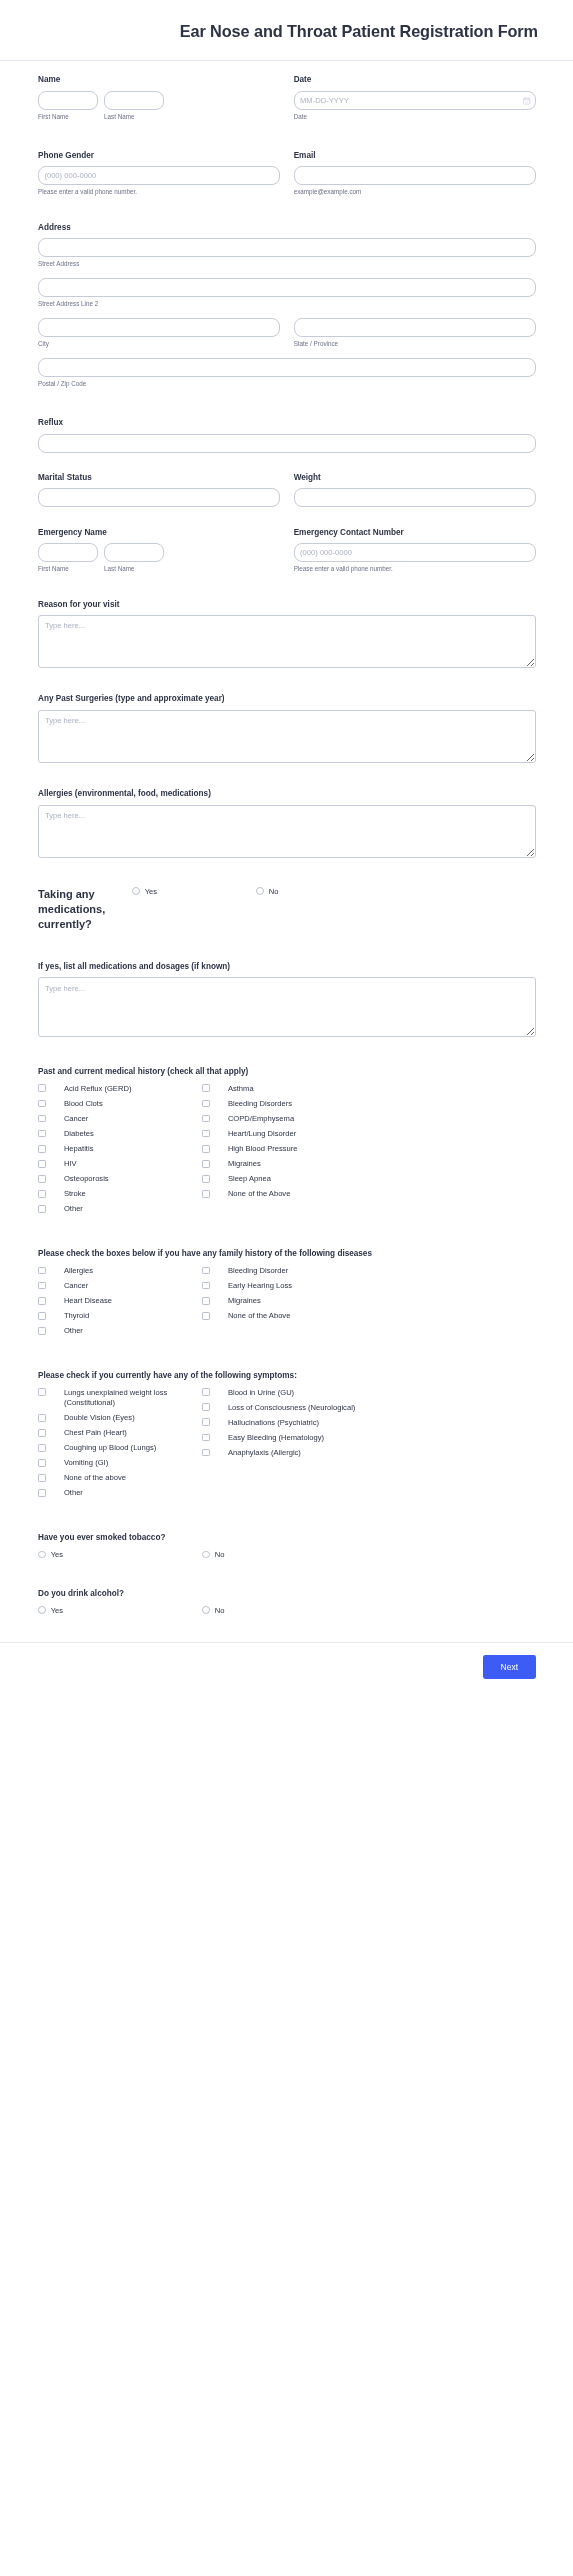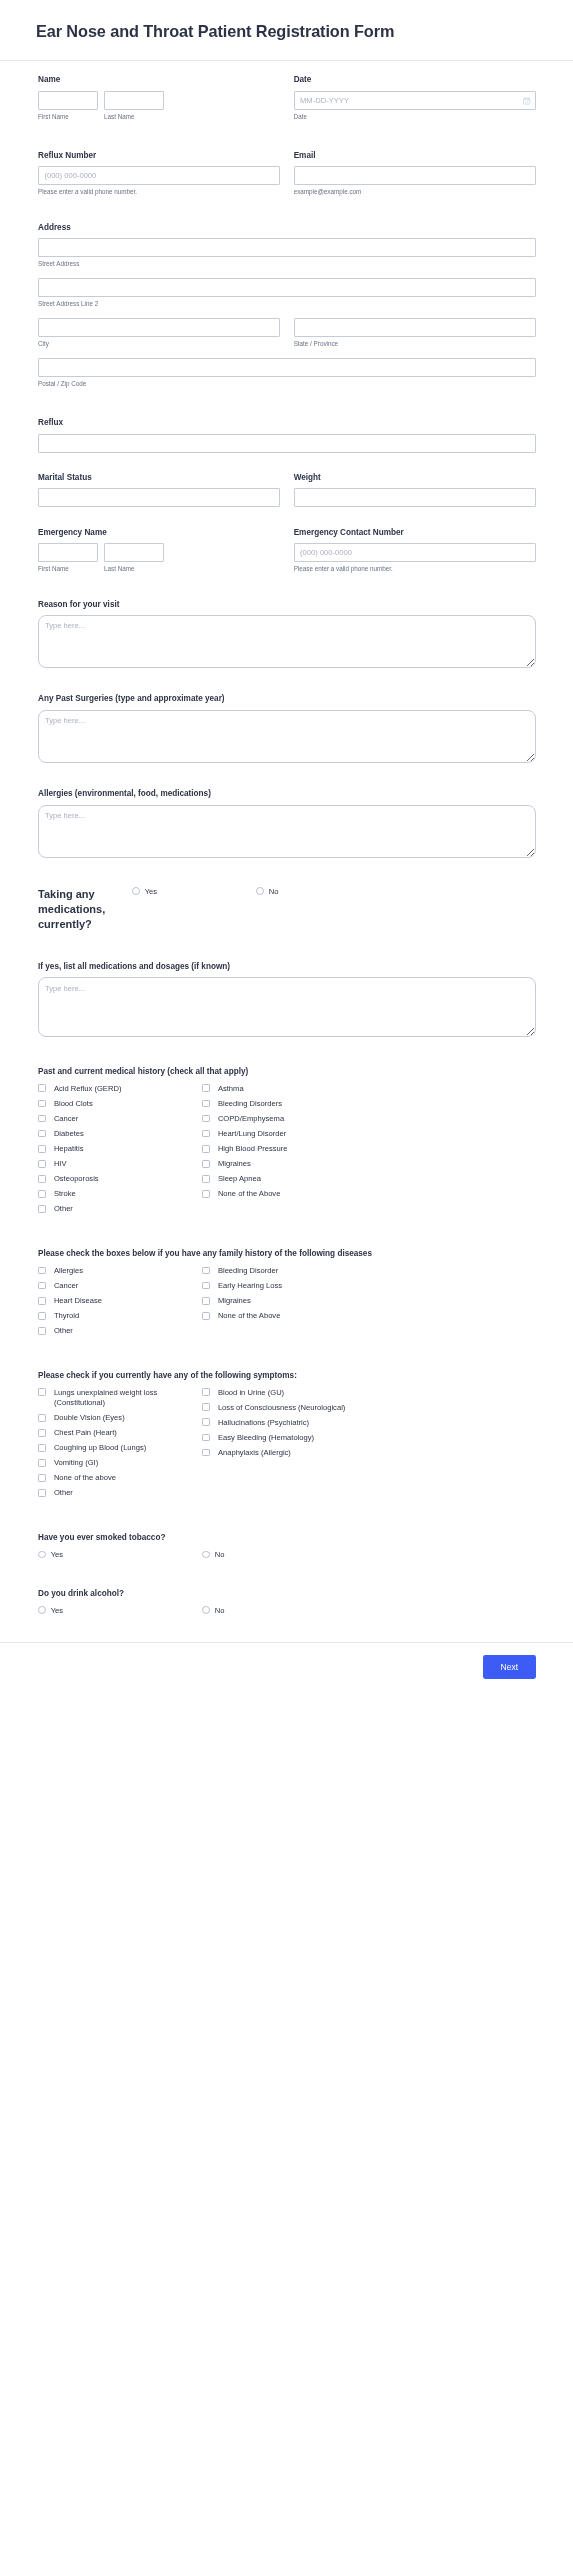--- a/index.html
+++ b/index.html
@@ -16,21 +16,21 @@
   
   .form-header {
     padding: 20.5px 36px 18px 36px;
     border-bottom: 0.6px solid #e6e8f0;
   }
   .form-title {
     margin: 0;
     font-size: 16.3px;
     line-height: 1.32;
     font-weight: 700;
-    text-align: left;
+    text-align: right;
     color: #2c3345;
     letter-spacing: -0.1px;
   }
 
   
   .form-body { padding: 13.3px 38px 0 38px; }
 
   .row { display: flex; gap: 13.3px; margin-bottom: 0; }
   .col { flex: 1 1 0; min-width: 0; }
 
@@ -51,21 +51,21 @@
     color: #6a7085;
     margin-top: 3px;
     line-height: 1.3;
     font-weight: 400;
   }
 
   .inp {
     width: 100%;
     height: 19px;
     border: 0.6px solid #c6cbd9;
-    border-radius: 1px;
+    border-radius: 8px;
     background: #fff;
     font-family: "Liberation Sans", sans-serif;
     font-size: 7.6px;
     color: #2c3345;
     padding: 2.4px 5.4px;
     outline: none;
   }
   .inp::placeholder { color: #aab0c0; }
 
   .name-pair { display: flex; gap: 6px; }
@@ -90,21 +90,21 @@
   .sel-caret {
     position:absolute; right:6px; top:50%;
     transform: translateY(-50%);
     font-size: 6px; color:#5a6075; pointer-events:none;
     line-height: 1;
   }
 
   textarea.ta {
     width: 100%;
     border: 0.6px solid #c6cbd9;
-    border-radius: 8px;
+    border-radius: 3px;
     font-family: "Liberation Sans", sans-serif;
     font-size: 7.6px;
     color: #2c3345;
     padding: 5.4px 6px;
     resize: vertical;
     outline: none;
     display: block;
   }
   textarea.ta::placeholder { color: #aab0c0; }
   .ta-h88  { height: 53px; }
@@ -149,21 +149,21 @@
   
   .cb-group .q-label { margin-bottom: 6.6px; }
   .cb-grid {
     display: flex;
     gap: 0;
   }
   .cb-col { width: 164px; flex: 0 0 164px; }
   .cb-item {
     display: flex;
     align-items: flex-start;
-    gap: 8px;
+    gap: 18px;
     margin-bottom: 4.8px;
     font-size: 7.6px;
     color: #2c3345;
     line-height: 1.35;
   }
   .cb {
     width: 7.9px; height: 7.9px;
     border: 0.6px solid #b9bfcf;
     border-radius: 1.2px;
     background: #fff;
@@ -243,21 +243,21 @@
           <span class="sub-label">Date</span>
         </div>
       </div>
     </div>
 
     <div class="sp-22"></div>
 
     <div class="row">
       <div class="col">
         <div class="field-block">
-          <span class="q-label">Reflux Number</span>
+          <span class="q-label">Phone Gender</span>
           <input class="inp" type="text" placeholder="(000) 000-0000" style="">
           <span class="sub-label">Please enter a valid phone number.</span>
         </div>
       </div>
       <div class="col">
         <div class="field-block">
           <span class="q-label">Email</span>
           <input class="inp" type="text" placeholder="" style="">
           <span class="sub-label">example@example.com</span>
         </div>

